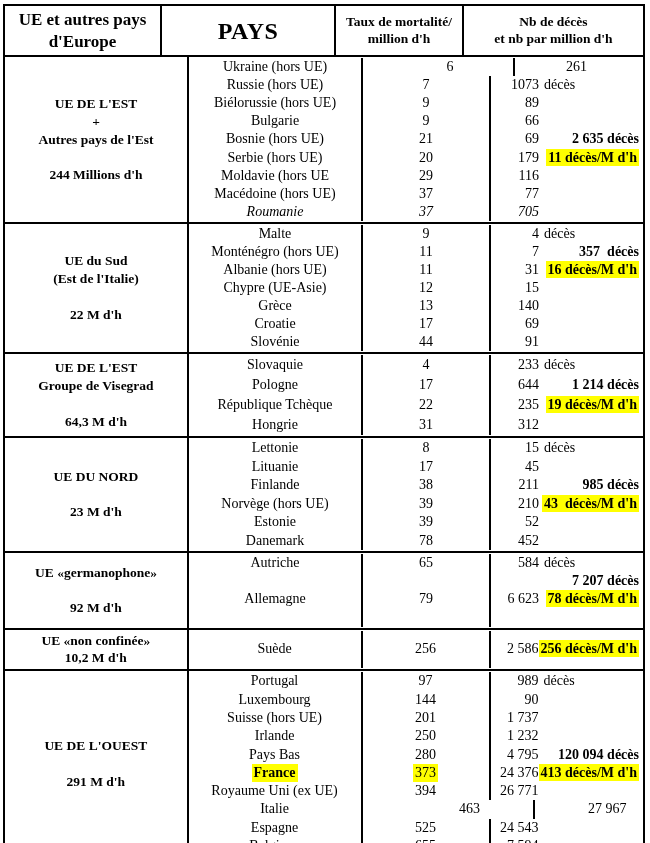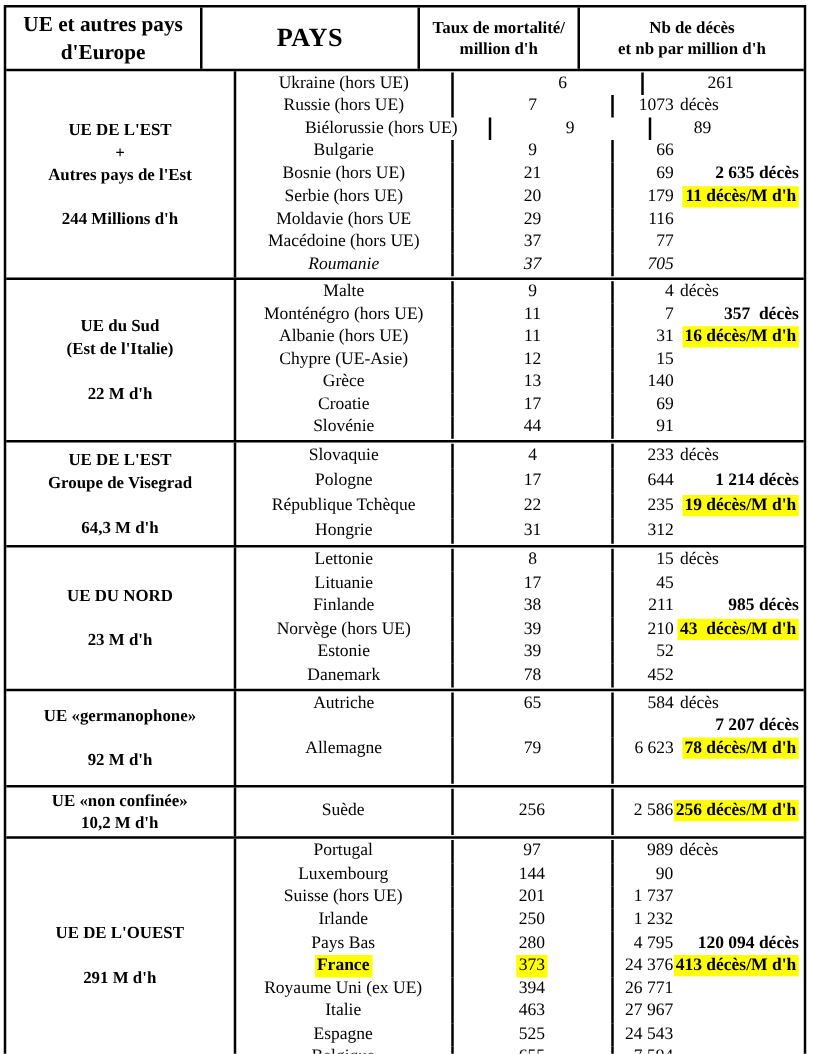--- a/index.html
+++ b/index.html
@@ -1,21 +1,21 @@
 <!DOCTYPE html>
 <html style="--hl: #ffff00;"><head>
 <meta charset="utf-8">
 <style>
   html,body{margin:0;padding:0;background:#ffffff;}
   body{width:650px;height:843px;position:relative;font-family:"Liberation Serif","DejaVu Serif",serif;color:#000;}
   .table{position:absolute;left:3px;top:4px;width:642px;border:2px solid #000;box-sizing:border-box;background:#fff;}
   .hdr{display:flex;border-bottom:2px solid #000;height:49px;}
   .hdr .hc{display:flex;align-items:center;justify-content:center;text-align:center;font-weight:bold;white-space:pre-line;box-sizing:border-box;line-height:1.25;}
   .hc1{width:157px;border-right:2px solid #000;font-size:17px;}
-  .hc2{width:174px;border-right:2px solid #000;font-size:21px;letter-spacing:.5px;}
+  .hc2{width:174px;border-right:2px solid #000;font-size:24px;letter-spacing:.5px;}
   .hc3{width:128px;border-right:2px solid #000;font-size:13.5px;}
   .hc4{flex:1;font-size:13.5px;}
   .section{display:flex;border-bottom:2px solid #000;}
   .section:last-child{border-bottom:none;}
   .c1{width:184px;border-right:2px solid #000;box-sizing:border-box;display:flex;align-items:center;justify-content:center;text-align:center;font-weight:bold;font-size:13.5px;white-space:pre-line;line-height:1.32;padding:2px;}
   .rows{flex:1;display:flex;flex-direction:column;justify-content:center;padding:1px 0;}
   .row{display:flex;align-items:center;font-size:14px;}
   .c2{width:174px;border-right:2px solid #000;box-sizing:border-box;text-align:center;align-self:stretch;display:flex;align-items:center;justify-content:center;}
   .c3{width:128px;border-right:2px solid #000;box-sizing:border-box;text-align:center;align-self:stretch;display:flex;align-items:center;justify-content:center;}
   .c4{flex:1;display:flex;align-items:center;padding:0 4px 0 2px;box-sizing:border-box;min-width:0;}
@@ -65,21 +65,21 @@
             </div>
             <div class="c3">
               <span>7</span>
             </div>
             <div class="c4">
               <span class="num">1073</span>
               <span class="sfx">décès</span>
               <span class="note"></span>
             </div>
           </div>
-          <div class="row" style="height: 18.1px; padding-left: 30px;">
+          <div class="row" style="height: 18.1px;">
             <div class="c2">
               <span>Biélorussie (hors UE)</span>
             </div>
             <div class="c3">
               <span>9</span>
             </div>
             <div class="c4">
               <span class="num">89</span>
               <span class="note"></span>
             </div>
@@ -537,21 +537,21 @@
               <span>Royaume Uni (ex UE)</span>
             </div>
             <div class="c3">
               <span>394</span>
             </div>
             <div class="c4">
               <span class="num">26 771</span>
               <span class="note"></span>
             </div>
           </div>
-          <div class="row" style="height: 18.3px;">
+          <div class="row" style="height: 18.3px; gap: 44px;">
             <div class="c2">
               <span>Italie</span>
             </div>
             <div class="c3">
               <span>463</span>
             </div>
             <div class="c4">
               <span class="num">27 967</span>
               <span class="note"></span>
             </div>

